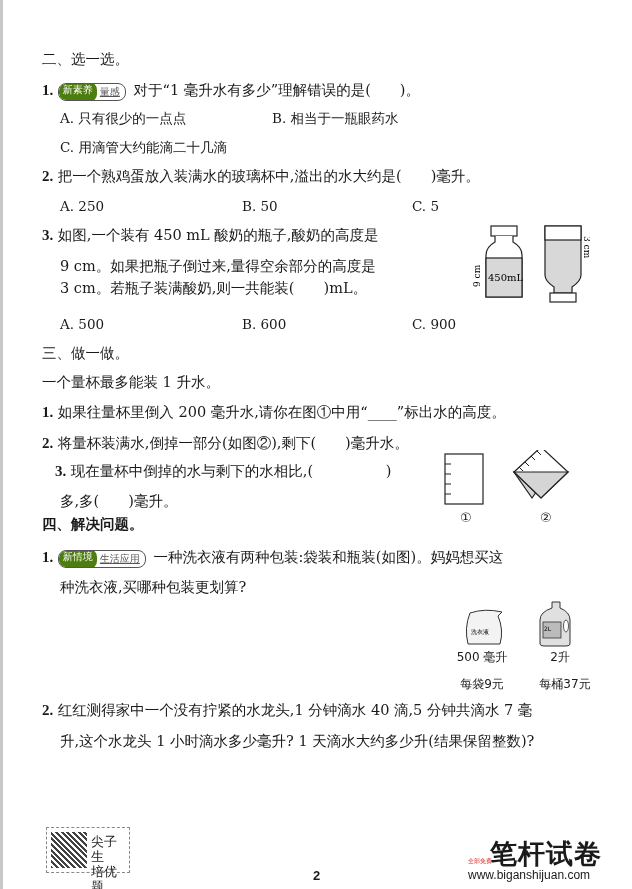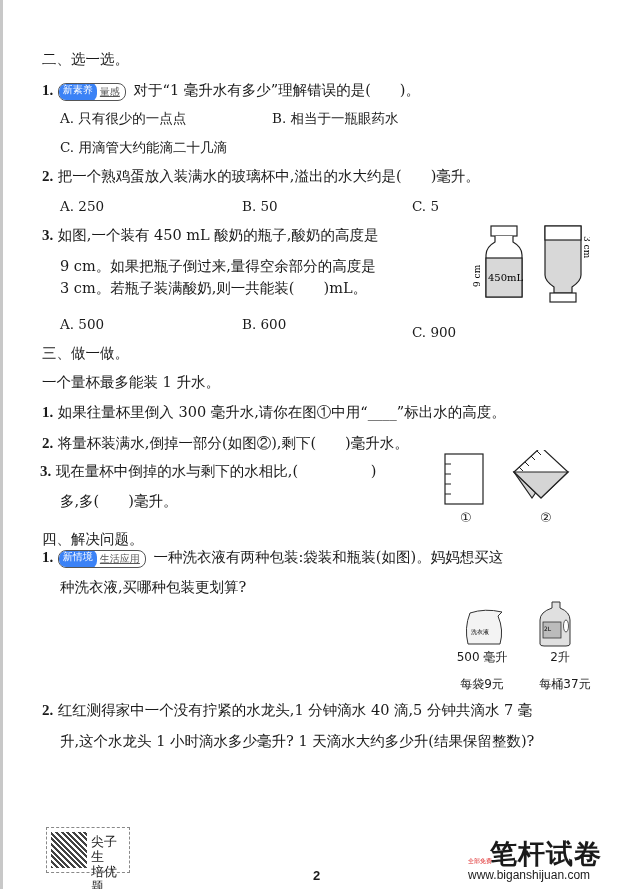--- a/index.html
+++ b/index.html
@@ -5,21 +5,21 @@
   html,body{margin:0;padding:0;}
   body{width:632px;height:889px;background:#fff;position:relative;overflow:hidden;
        font-family:"DejaVu Serif","Liberation Serif",serif;color:#1a1a1a;}
   .edge{position:absolute;left:0;top:0;width:3px;height:889px;background:#c8c8c8;}
   .ln{position:absolute;font-size:14.5px;line-height:20px;white-space:nowrap;}
   .num{font-weight:bold;font-family:"Liberation Serif",serif;font-size:15px;}
   .sec{font-family:"DejaVu Sans","Liberation Sans",sans-serif;font-size:14.5px;}
   .opt{font-family:"DejaVu Serif",serif;font-size:13.5px;}
   .badge{display:inline-flex;align-items:center;height:16px;border:1px solid #555;border-radius:8px;
          font-family:"DejaVu Sans",sans-serif;font-size:10px;vertical-align:2px;overflow:hidden;margin-right:3px;}
-  .badge .dark{background:#3b82f6;color:#fff;padding:0 4px;height:20px;line-height:16px;border-radius:8px;}
+  .badge .dark{background:#4d7c0f;color:#fff;padding:0 4px;height:20px;line-height:16px;border-radius:8px;}
   .badge .light{color:#555;padding:0 5px 0 3px;line-height:16px;text-decoration:underline;}
   .fig{position:absolute;}
   .cap{position:absolute;font-family:"DejaVu Sans",sans-serif;font-size:12px;text-align:center;white-space:nowrap;}
   .qr{position:absolute;left:46px;top:827px;width:82px;height:44px;border:1px dashed #888;}
   .qr .code{position:absolute;left:4px;top:4px;width:36px;height:36px;
      background:repeating-linear-gradient(45deg,#222 0 2px,#fff 2px 4px),#fff;opacity:.85;}
   .qr .txt{position:absolute;left:44px;top:6px;font-family:"DejaVu Sans",sans-serif;font-size:13px;line-height:15px;}
   .pgnum{position:absolute;left:313px;top:868px;font-family:"Liberation Sans",sans-serif;font-weight:bold;font-size:13px;}
   .wm-big{position:absolute;left:490px;top:836px;font-family:"DejaVu Sans",sans-serif;font-size:27px;font-weight:bold;letter-spacing:1px;}
   .wm-red{position:absolute;left:468px;top:857px;font-family:"DejaVu Sans",sans-serif;font-size:6px;color:#d22;}
@@ -53,47 +53,47 @@
 <div class="ln opt" style="left:412px;top:196px;">C. 5</div>
 
 <div class="ln" style="left:42px;top:225px;">
   <span class="num">3.</span>
   <span>如图,一个装有 450 mL 酸奶的瓶子,酸奶的高度是</span>
 </div>
 <div class="ln" style="left:60px;top:256px;">9 cm。如果把瓶子倒过来,量得空余部分的高度是</div>
 <div class="ln" style="left:60px;top:278px;">3 cm。若瓶子装满酸奶,则一共能装(　　)mL。</div>
 <div class="ln opt" style="left:60px;top:314px;">A. 500</div>
 <div class="ln opt" style="left:242px;top:314px;">B. 600</div>
-<div class="ln opt" style="left:412px;top:314px;margin-top:8px;">C. 900</div>
+<div class="ln opt" style="left:412px;top:314px;">C. 900</div>
 
 <svg class="fig" style="left:450px;top:225px;" width="140" height="80">
 
   <rect x="41" y="1" width="26" height="10" fill="#fff" stroke="#222" stroke-width="1.2"></rect>
   <path d="M45 11 L45 17 Q36 22 36 30 L36 72 L72 72 L72 30 Q72 22 63 17 L63 11" fill="#fff" stroke="#222" stroke-width="1.2"></path>
   <rect x="36" y="33" width="36" height="39" fill="#d8d8d8" stroke="#222" stroke-width="1.2"></rect>
   <text x="38" y="56" font-size="10" font-family="DejaVu Serif, serif">450mL</text>
   <text x="30" y="62" font-size="9" font-family="DejaVu Serif, serif" transform="rotate(-90 30 62)">9 cm</text>
 
   <path d="M95 1 L95 50 Q95 56 104 62 L104 68 L122 68 L122 62 Q131 56 131 50 L131 1 Z" fill="#d8d8d8" stroke="#222" stroke-width="1.2"></path>
   <rect x="95" y="1" width="36" height="14" fill="#fff" stroke="#222" stroke-width="1.2"></rect>
   <rect x="100" y="68" width="26" height="9" fill="#fff" stroke="#222" stroke-width="1.2"></rect>
   <text x="140" y="5" font-size="9" font-family="DejaVu Serif, serif" transform="rotate(90 134 5)">3 cm</text>
 </svg>
 
 <div class="ln sec" style="left:42px;top:343px;">三、做一做。</div>
 <div class="ln" style="left:42px;top:372px;">一个量杯最多能装 1 升水。</div>
 <div class="ln" style="left:42px;top:402px;">
   <span class="num">1.</span>
-  <span>如果往量杯里倒入 300 毫升水,请你在图①中用“____”标出水的高度。</span>
+  <span>如果往量杯里倒入 200 毫升水,请你在图①中用“____”标出水的高度。</span>
 </div>
 <div class="ln" style="left:42px;top:433px;">
   <span class="num">2.</span>
   <span>将量杯装满水,倒掉一部分(如图②),剩下(　　)毫升水。</span>
 </div>
-<div class="ln" style="left:40px;top:461px;text-align:right;">
+<div class="ln" style="left:55px;top:461px;text-align:right;">
   <span class="num">3.</span>
   <span>现在量杯中倒掉的水与剩下的水相比,(　　　　　)</span>
 </div>
 <div class="ln" style="left:60px;top:491px;">多,多(　　)毫升。</div>
 
 <svg class="fig" style="left:440px;top:450px;" width="150" height="60">
   <rect x="5" y="4" width="38" height="50" fill="#fff" stroke="#222" stroke-width="1.2"></rect>
   <line x1="5" y1="14" x2="11" y2="14" stroke="#222"></line>
   <line x1="5" y1="24" x2="11" y2="24" stroke="#222"></line>
   <line x1="5" y1="34" x2="11" y2="34" stroke="#222"></line>
@@ -104,21 +104,21 @@
   <polygon points="74,22 101,-3 128,22 101,48" fill="none" stroke="#222" stroke-width="1.2"></polygon>
   <polygon points="74,22 128,22 101,48" fill="#d5d5d5" stroke="#222" stroke-width="1.2"></polygon>
   <line x1="79" y1="17" x2="83" y2="21" stroke="#222"></line>
   <line x1="85" y1="12" x2="89" y2="16" stroke="#222"></line>
   <line x1="91" y1="6" x2="95" y2="10" stroke="#222"></line>
   <line x1="97" y1="1" x2="101" y2="5" stroke="#222"></line>
 </svg>
 <div class="cap" style="left:460px;top:510px;font-size:13px;">①</div>
 <div class="cap" style="left:540px;top:510px;font-size:13px;">②</div>
 
-<div class="ln sec" style="left:42px;top:529px;">四、解决问题。</div>
+<div class="ln sec" style="left:42px;top:514px;font-weight:bold;">四、解决问题。</div>
 <div class="ln" style="left:42px;top:547px;">
   <span class="num">1.</span>
   <span class="badge">
       <span class="dark">新情境</span>
       <span class="light">生活应用</span>
     </span>
   <span>一种洗衣液有两种包装:袋装和瓶装(如图)。妈妈想买这</span>
 </div>
 <div class="ln" style="left:60px;top:577px;">种洗衣液,买哪种包装更划算?</div>
 

